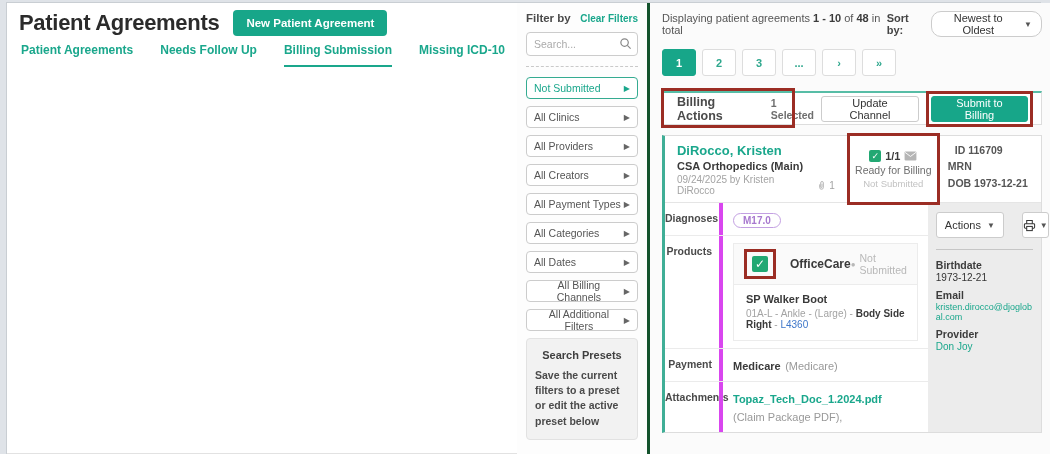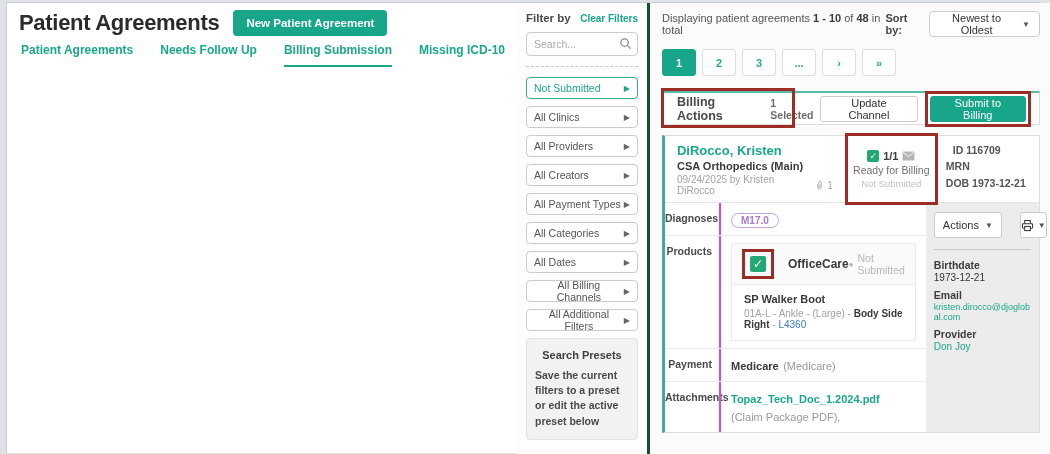--- a/index.html
+++ b/index.html
@@ -52,21 +52,21 @@
   .presets { margin-top:3px; background:#f2f2f2; border:1px solid #e2e2e2; border-radius:4px; padding:10px 8px 10px; }
   .presets-title { font-size:11px; font-weight:bold; color:#3f3f3f; text-align:center; }
   .presets-desc { font-size:10.5px; font-weight:bold; color:#4a4a4a; margin-top:7px; line-height:1.45; }
   
   .results-row { display:flex; justify-content:space-between; align-items:center; }
   .summary { font-size:11px; color:#555; }
   .summary b { color:#3c3c3c; }
   .sort-area { display:flex; align-items:center; gap:6px; }
   .sort-label { font-size:11px; font-weight:bold; color:#444; }
   .sort-btn {
-    background:#fff; border:1px solid #ccc; border-radius:4px; height:26px; padding:0 9px;
+    background:#fff; border:1px solid #ccc; border-radius:10px; height:26px; padding:0 9px;
     font-size:11px; color:#333; display:flex; align-items:center; gap:8px; cursor:pointer; font-family:inherit;
   }
   .caret-d { font-size:8px; color:#555; }
   .pagination { display:flex; margin-top:12px; }
   .pg-btn {
     min-width:34px; height:27px; background:#fff; border:1px solid #ddd; border-radius:3px;
     margin-right:6px; font-size:11px; font-weight:bold; color:#2ea78d;
     display:flex; align-items:center; justify-content:center; cursor:pointer; font-family:inherit;
   }
   .pg-btn.active { background:#17a689; border-color:#17a689; color:#fff; }
@@ -115,21 +115,21 @@
   .ready-label { font-size:10.5px; color:#6e6e6e; }
   .ready-status { font-size:9.5px; color:#c2c2c2; }
   .ch-id { width:102px; flex:0 0 auto; border-left:1px solid #e5e5e5; padding:6px 8px; font-size:10.5px; font-weight:bold; color:#555; line-height:1.55; }
   .ch-id .id-line { padding-left:7px; }
   
   .card-body { display:flex; }
   .rows { flex:1; min-width:0; }
   .row { display:flex; border-bottom:1px solid #ebebeb; }
   .row:last-child { border-bottom:none; }
   .row-label { width:54px; flex:0 0 auto; text-align:right; padding:9px 7px 8px 0; font-size:10.5px; font-weight:bold; color:#4a4a4a; }
-  .row-content { flex:1; border-left:2px solid #d946ef; padding:7px 10px; min-width:0; }
+  .row-content { flex:1; border-left:4px solid #d946ef; padding:7px 10px; min-width:0; }
   .dx-pill {
     display:inline-block; border:1px solid #c3a0e2; color:#a879cf; border-radius:10px;
     font-size:10px; font-weight:bold; padding:1px 9px; cursor:pointer;
   }
   .product-box { background:#fafafa; border:1px solid #ececec; }
   .pb-head { display:flex; align-items:center; padding:5px 10px; }
   .cb-annot { display:inline-flex; border:3px solid #9b2d24; padding:4px 5px; background:#fafafa; }
   .pb-name { font-size:12px; font-weight:bold; color:#3a3a3a; margin-left:14px; }
   .pb-status { margin-left:auto; font-size:10.5px; color:#b8b8b8; display:flex; align-items:center; gap:4px; }
   .pb-status .dot { font-size:8px; }

